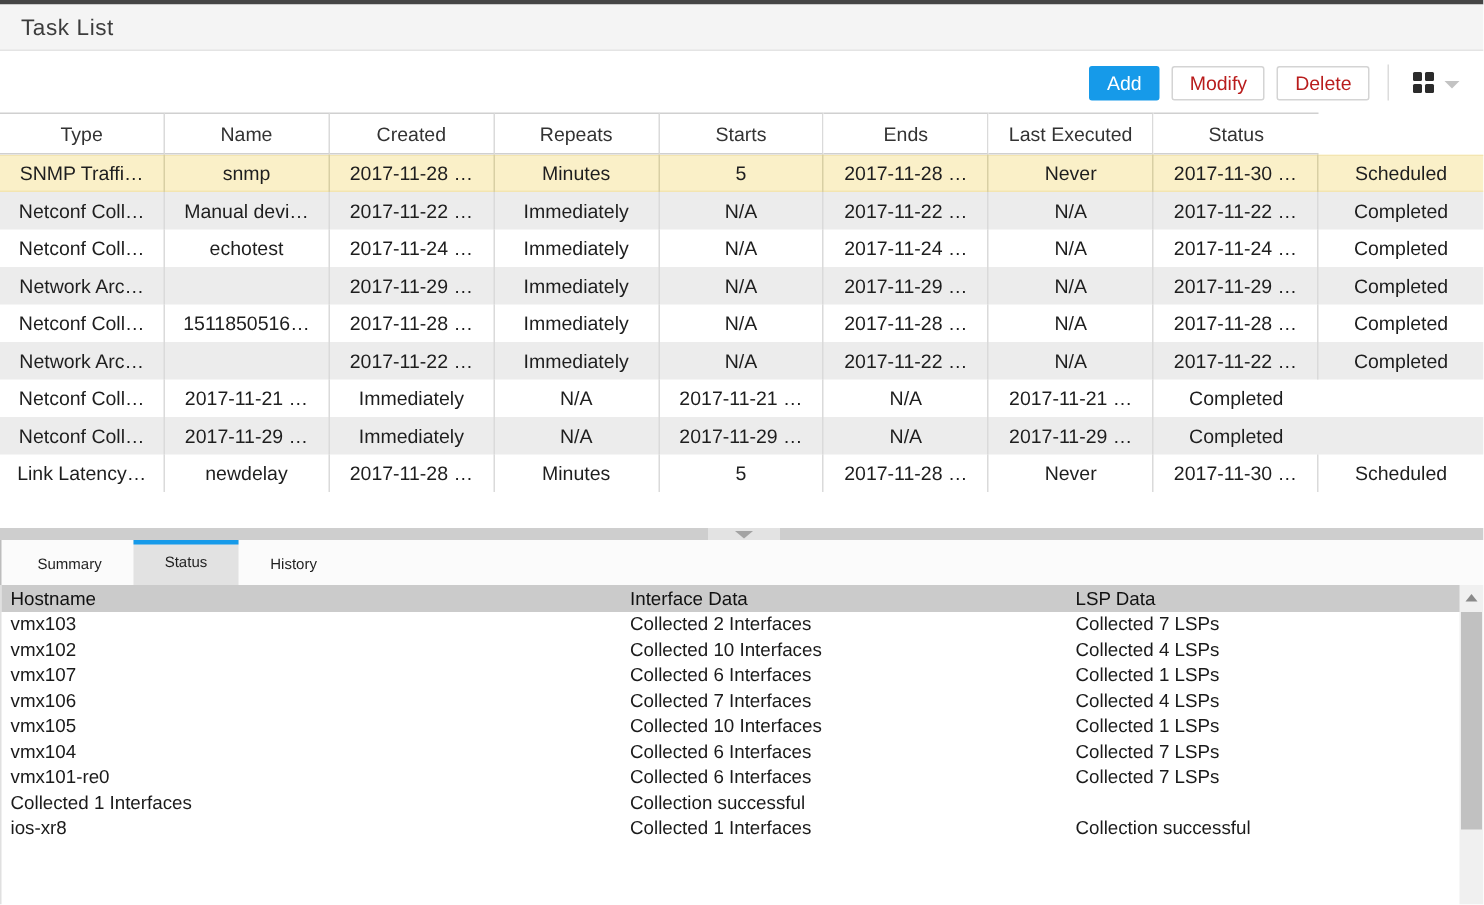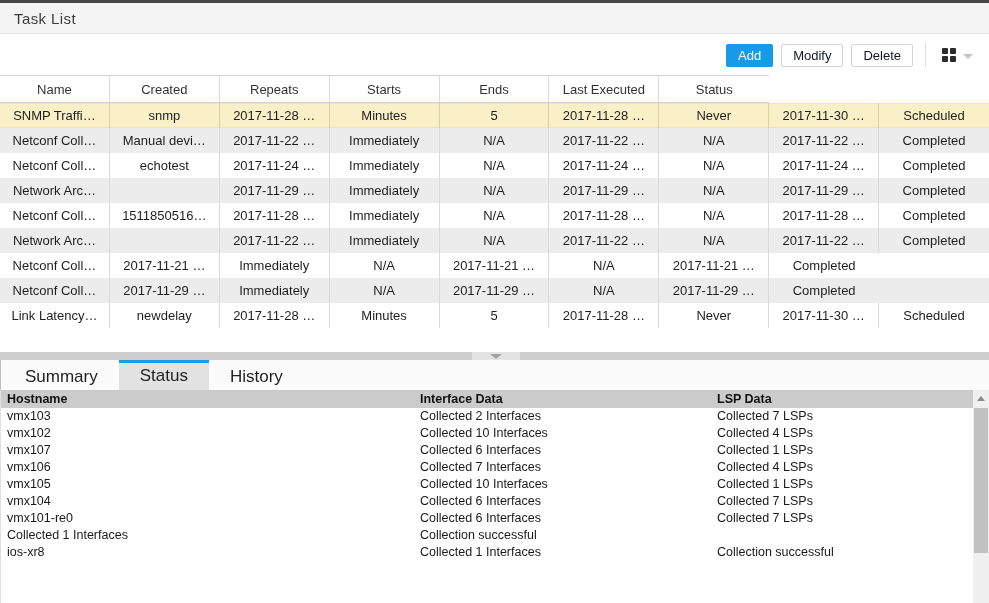--- a/index.html
+++ b/index.html
@@ -13,21 +13,21 @@
 
   
   .titlebar { position: absolute; left: 0; top: 3px; width: 989px; height: 31px;
               background: #f4f4f4; border-bottom: 1px solid #e4e4e4; display: flex; align-items: center; }
   .titlebar .title { padding-left: 14px; font-size: 15px; color: #3c3c3c; letter-spacing: .4px; }
 
   
   .toolbar { position: absolute; left: 0; top: 35px; width: 989px; height: 40px; background: #fff;
              display: flex; align-items: center; justify-content: flex-end; gap: 8px; padding-right: 12px; }
   .btn { height: 23px; padding: 0 11px; font-size: 13px; font-family: inherit; border: 1px solid #d4d4d4;
-         border-radius: 2px; background: #fff; color: #0f172a; cursor: pointer; line-height: 21px; }
+         border-radius: 2px; background: #fff; color: #b91c1c; cursor: pointer; line-height: 21px; }
   .btn.primary { background: #169ae9; border-color: #169ae9; color: #fff; }
   .vsep { width: 1px; height: 24px; background: #dcdcdc; margin: 0 4px; }
   .iconbtn { display: flex; align-items: center; gap: 7px; background: transparent; border: none;
              padding: 3px 4px; cursor: pointer; }
   .grid-ico { display: grid; grid-template-columns: 6px 6px; grid-template-rows: 6px 6px; gap: 2px; }
   .grid-ico i { background: #2b2b2b; border-radius: 1px; }
   .caret { width: 0; height: 0; border-left: 5px solid transparent; border-right: 5px solid transparent;
            border-top: 5px solid #c3c3c3; margin-top: 2px; }
 
   
@@ -47,30 +47,30 @@
   
   .splitter { position: absolute; left: 0; top: 352px; width: 989px; height: 8px; background: #cecece; }
   .splitter-handle { position: absolute; left: 472px; top: 0; width: 48px; height: 8px; background: #e3e3e3;
                      display: flex; align-items: center; justify-content: center; cursor: pointer; }
   .chev-down { width: 0; height: 0; border-left: 6px solid transparent; border-right: 6px solid transparent;
                border-top: 5px solid #a3a3a3; }
 
   
   .tabbar { position: absolute; left: 0; top: 360px; width: 989px; height: 30px; background: #fbfbfb;
             border-left: 1px solid #bdbdbd; display: flex; align-items: stretch; padding-left: 3px; }
-  .tab { font-size: 17px; color: #1f1f1f; padding: 0 21px; line-height: 28px; border-top: 3px solid transparent;
+  .tab { font-size: 10px; color: #1f1f1f; padding: 0 21px; line-height: 28px; border-top: 3px solid transparent;
          cursor: pointer; }
   .tab.active { background: #e2e2e2; border-top: 3px solid #169ae9; line-height: 25px; }
 
   
   .bgrid { position: absolute; left: 0; top: 390px; width: 989px; height: 213px; background: #fff;
            border-left: 1px solid #e0e0e0; }
   .brow { display: grid; grid-template-columns: 413px 297px 263px; }
   .bhead { height: 18px; width: 973px; background: #cbcbcb; }
-  .bhead .bcell { font-weight: bold; color: #111; line-height: 18px; }
+  .bhead .bcell { font-weight: normal; color: #111; line-height: 18px; }
   .bcell { font-size: 12.5px; padding-left: 6px; white-space: nowrap; overflow: hidden; color: #111; }
   .bbody .brow { height: 17px; }
   .bbody .bcell { line-height: 17px; color: #1a1a1a; }
   .bbody { width: 935px; }
 
   
   .scrollbar { position: absolute; right: 0; top: 0; width: 16px; height: 213px; background: #f0f0f0; }
   .sb-up { height: 16px; display: flex; align-items: center; justify-content: center; cursor: pointer; }
   .tri-up { width: 0; height: 0; border-left: 4px solid transparent; border-right: 4px solid transparent;
             border-bottom: 5px solid #8a8a8a; }
@@ -99,20 +99,21 @@
           <i></i>
           <i></i>
         </span>
       <span class="caret"></span>
     </button>
   </div>
 
   <div class="ttable">
     <div class="thead">
       <div class="trow">
+        <div class="tcell">Type</div>
         <div class="tcell">Name</div>
         <div class="tcell">Created</div>
         <div class="tcell">Repeats</div>
         <div class="tcell">Starts</div>
         <div class="tcell">Ends</div>
         <div class="tcell">Last Executed</div>
         <div class="tcell">Status</div>
       </div>
     </div>
     <div class="tbody">

